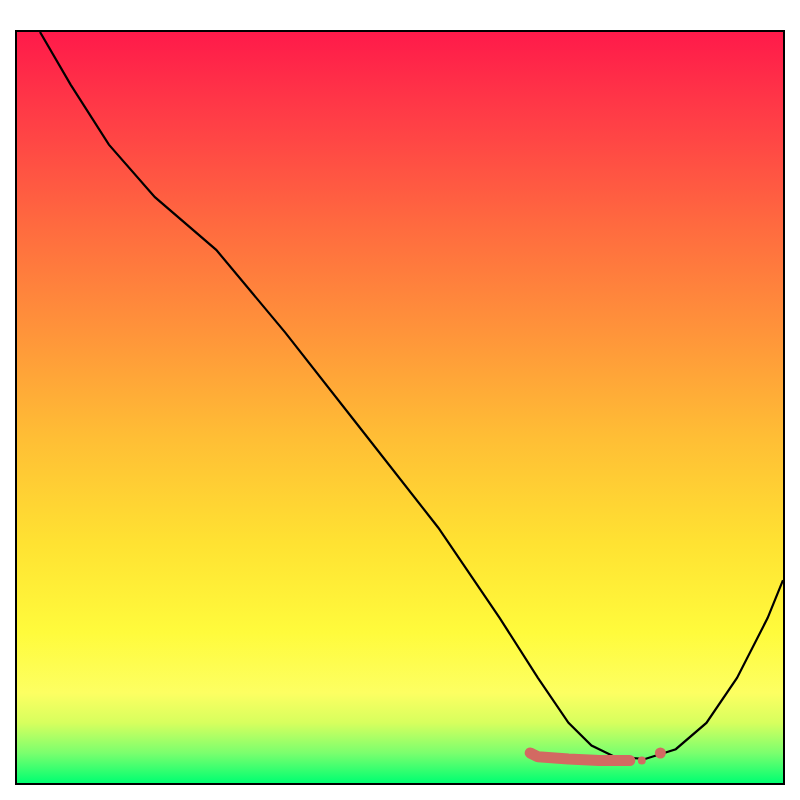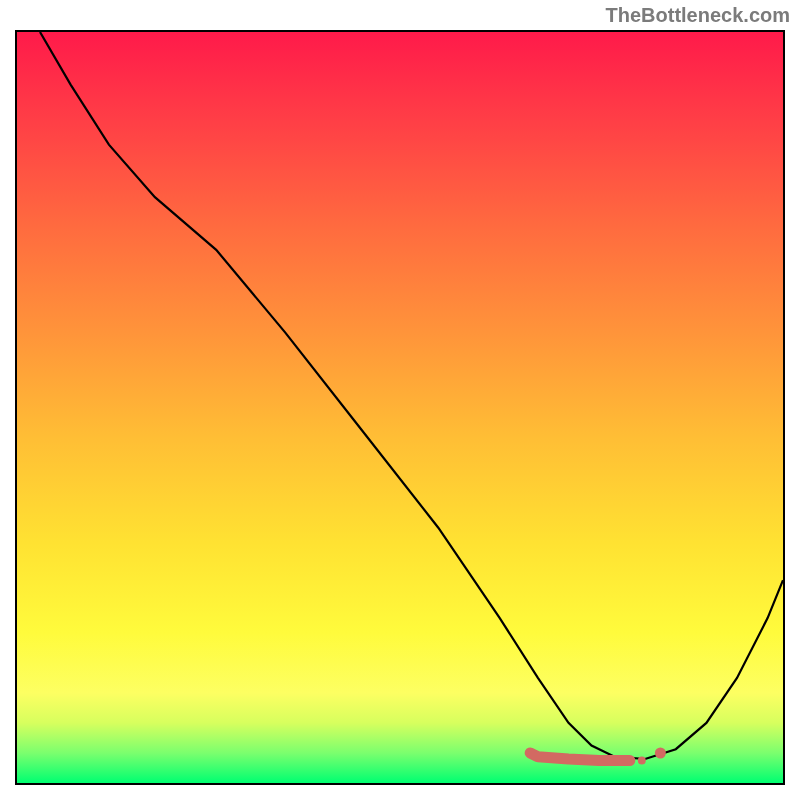--- a/index.html
+++ b/index.html
@@ -65,21 +65,20 @@
     stroke-width: 2.2;
   }
   .marker-dot {
     fill: #d26a62;
   }
 </style>
 </head>
 <body>
 
 <div class="wrap">
-  <div class="attribution">TheBottleneck.com</div>
 
   <div class="plot-box">
     <div class="gradient-bg"></div>
 
     <svg class="curve" viewBox="0 0 766 751" preserveAspectRatio="none">
       <path id="curve-path" class="curve-path" d="M23.0 0.0 L53.6 52.6 L91.9 112.6 L137.9 165.2 L199.2 217.8 L268.1 300.4 L344.7 398.0 L421.3 495.7 L482.6 585.8 L520.9 645.9 L551.5 690.9 L574.5 713.5 L597.5 724.7 L628.1 727.0 L658.8 717.2 L689.4 690.9 L720.0 645.9 L750.7 585.8 L766.0 548.2"></path>
       <g id="markers-group">
           <path d="M513.2 721.0 L520.9 724.7 L551.5 727.0 L566.8 727.7 L582.2 728.5 L589.8 728.5 L612.8 728.5" fill="none" stroke="#d26a62" stroke-width="11" stroke-linecap="round" stroke-linejoin="round"></path>
           <circle cx="643.4" cy="721.0" r="5.5" class="marker-dot"></circle>
           <circle cx="624.8" cy="728.5" r="4" class="marker-dot"></circle>

